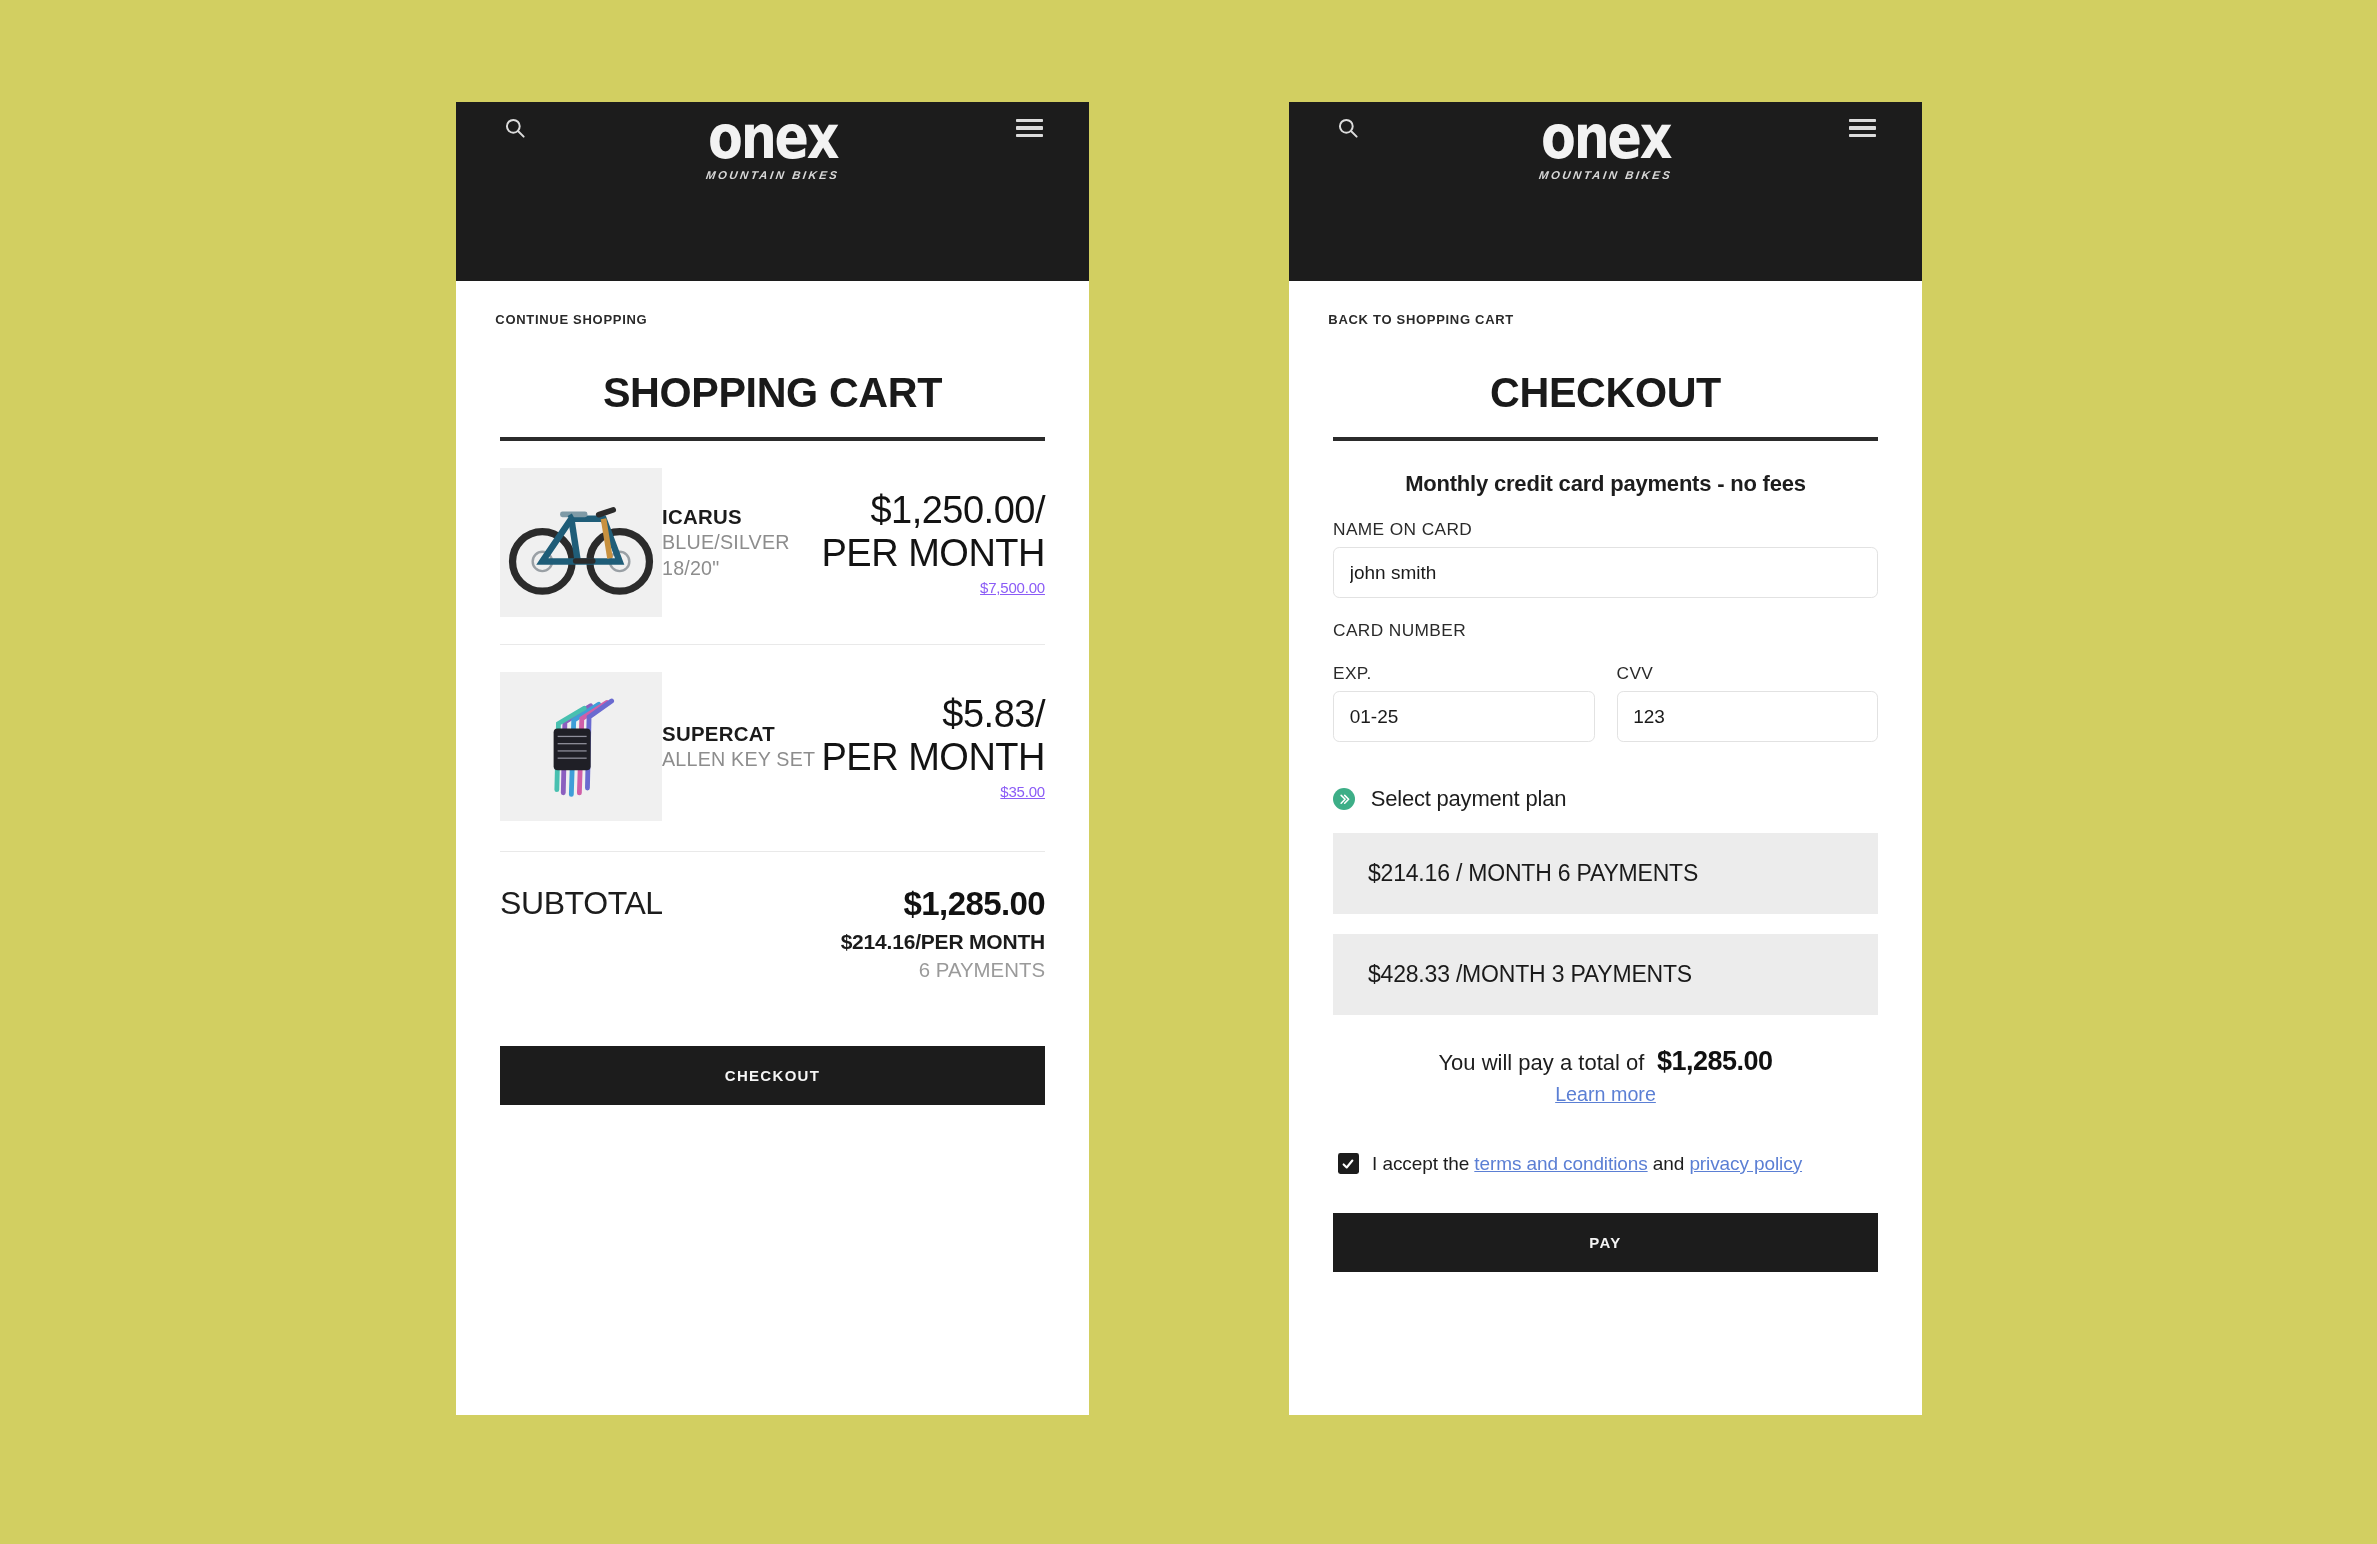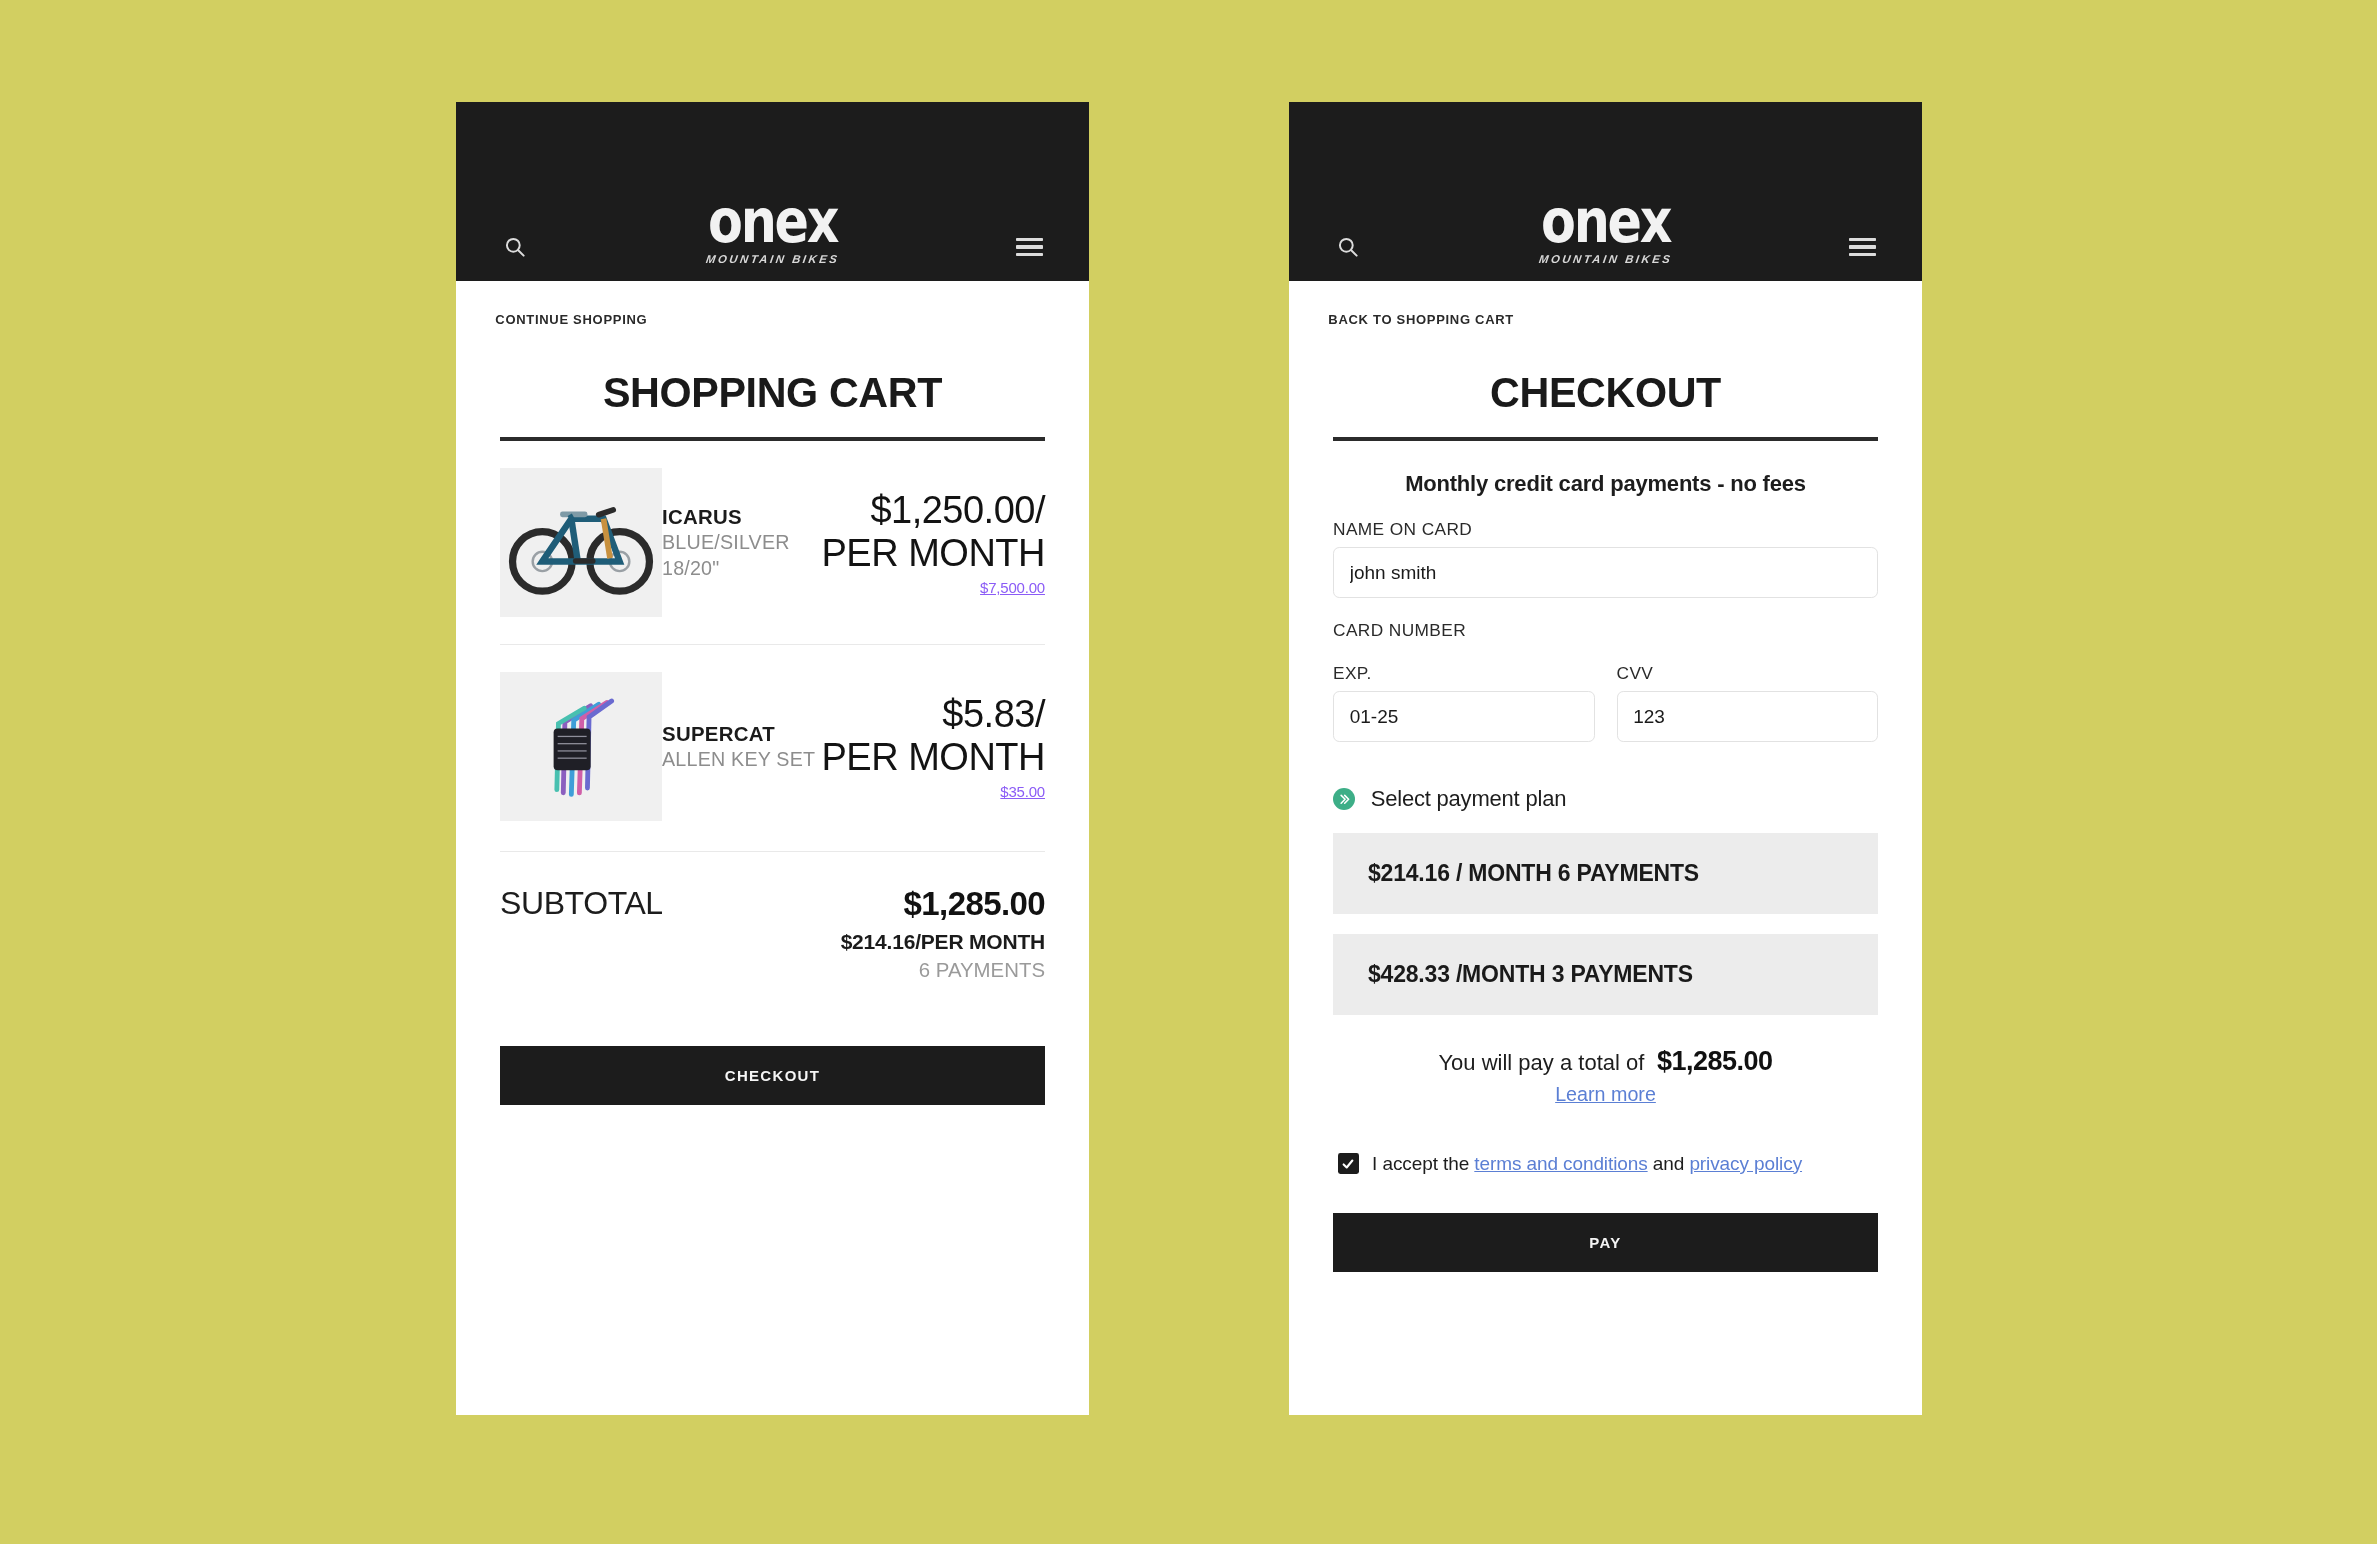--- a/index.html
+++ b/index.html
@@ -25,23 +25,23 @@
   #cart-panel  { left: 456px;  top: 102px; width: 633px; height: 1313px; }
   #checkout-panel { left: 1289px; top: 102px; width: 633px; height: 1313px; }
 
   
   .app-header {
     position: relative;
     width: 100%;
     height: 179px;
     background: #1c1c1c;
     display: flex;
-    align-items: flex-end;
+    align-items: flex-start;
     justify-content: space-between;
-    padding: 16px 41px;
+    padding: 8px 41px;
   }
 
   .search-icon-btn, .menu-icon-btn {
     width: 36px; height: 36px;
     display: flex; align-items: center; justify-content: center;
     cursor: pointer;
   }
   .search-icon-btn svg { width: 23.6px; height: 23.6px; }
 
   .menu-icon-btn { flex-direction: column; gap: 4.7px; }
@@ -276,21 +276,21 @@
     color: #1d1d1d;
     letter-spacing: -0.2px;
   }
 
   .plan-option {
     background: #ececec;
     border: none;
     width: 100%;
     font-family: inherit;
     font-size: 23px;
-    font-weight: 700;
+    font-weight: 400;
     color: #1a1a1a;
     letter-spacing: -0.2px;
     padding: 27px 0 27px 35px;
     text-align: left;
     margin-top: 20.4px;
     cursor: pointer;
     font-stretch: condensed;
   }
 
   .total-line {

